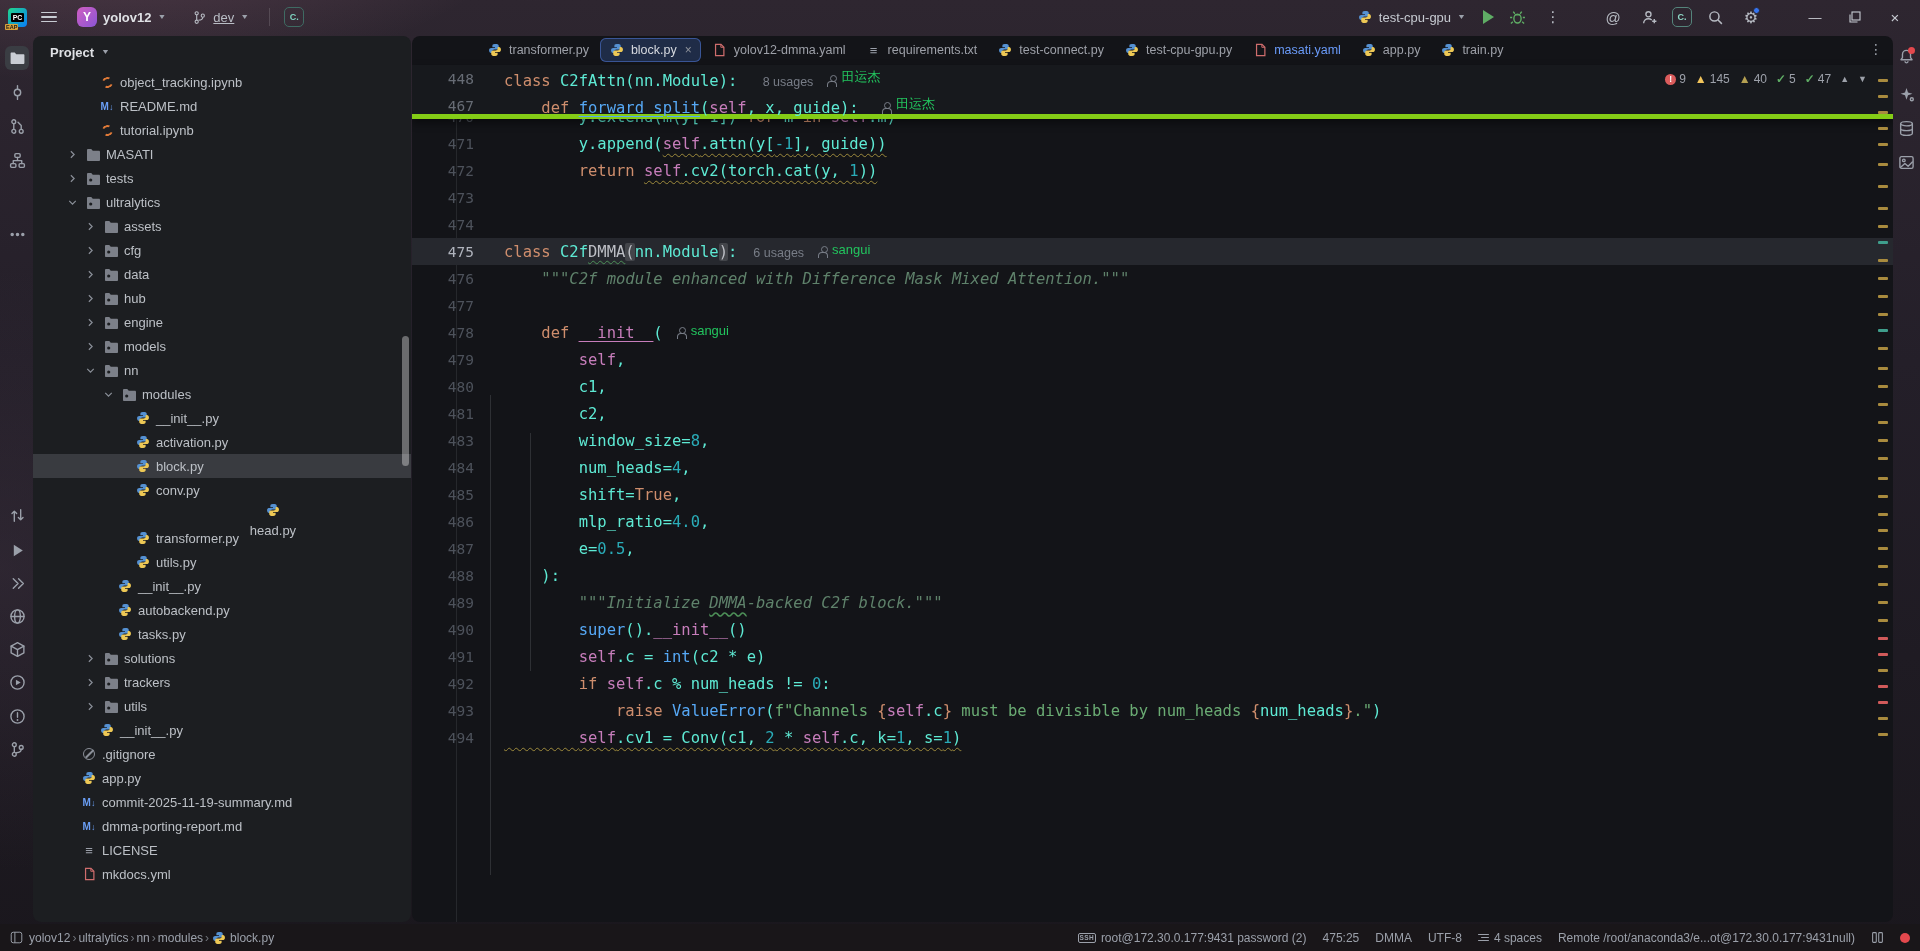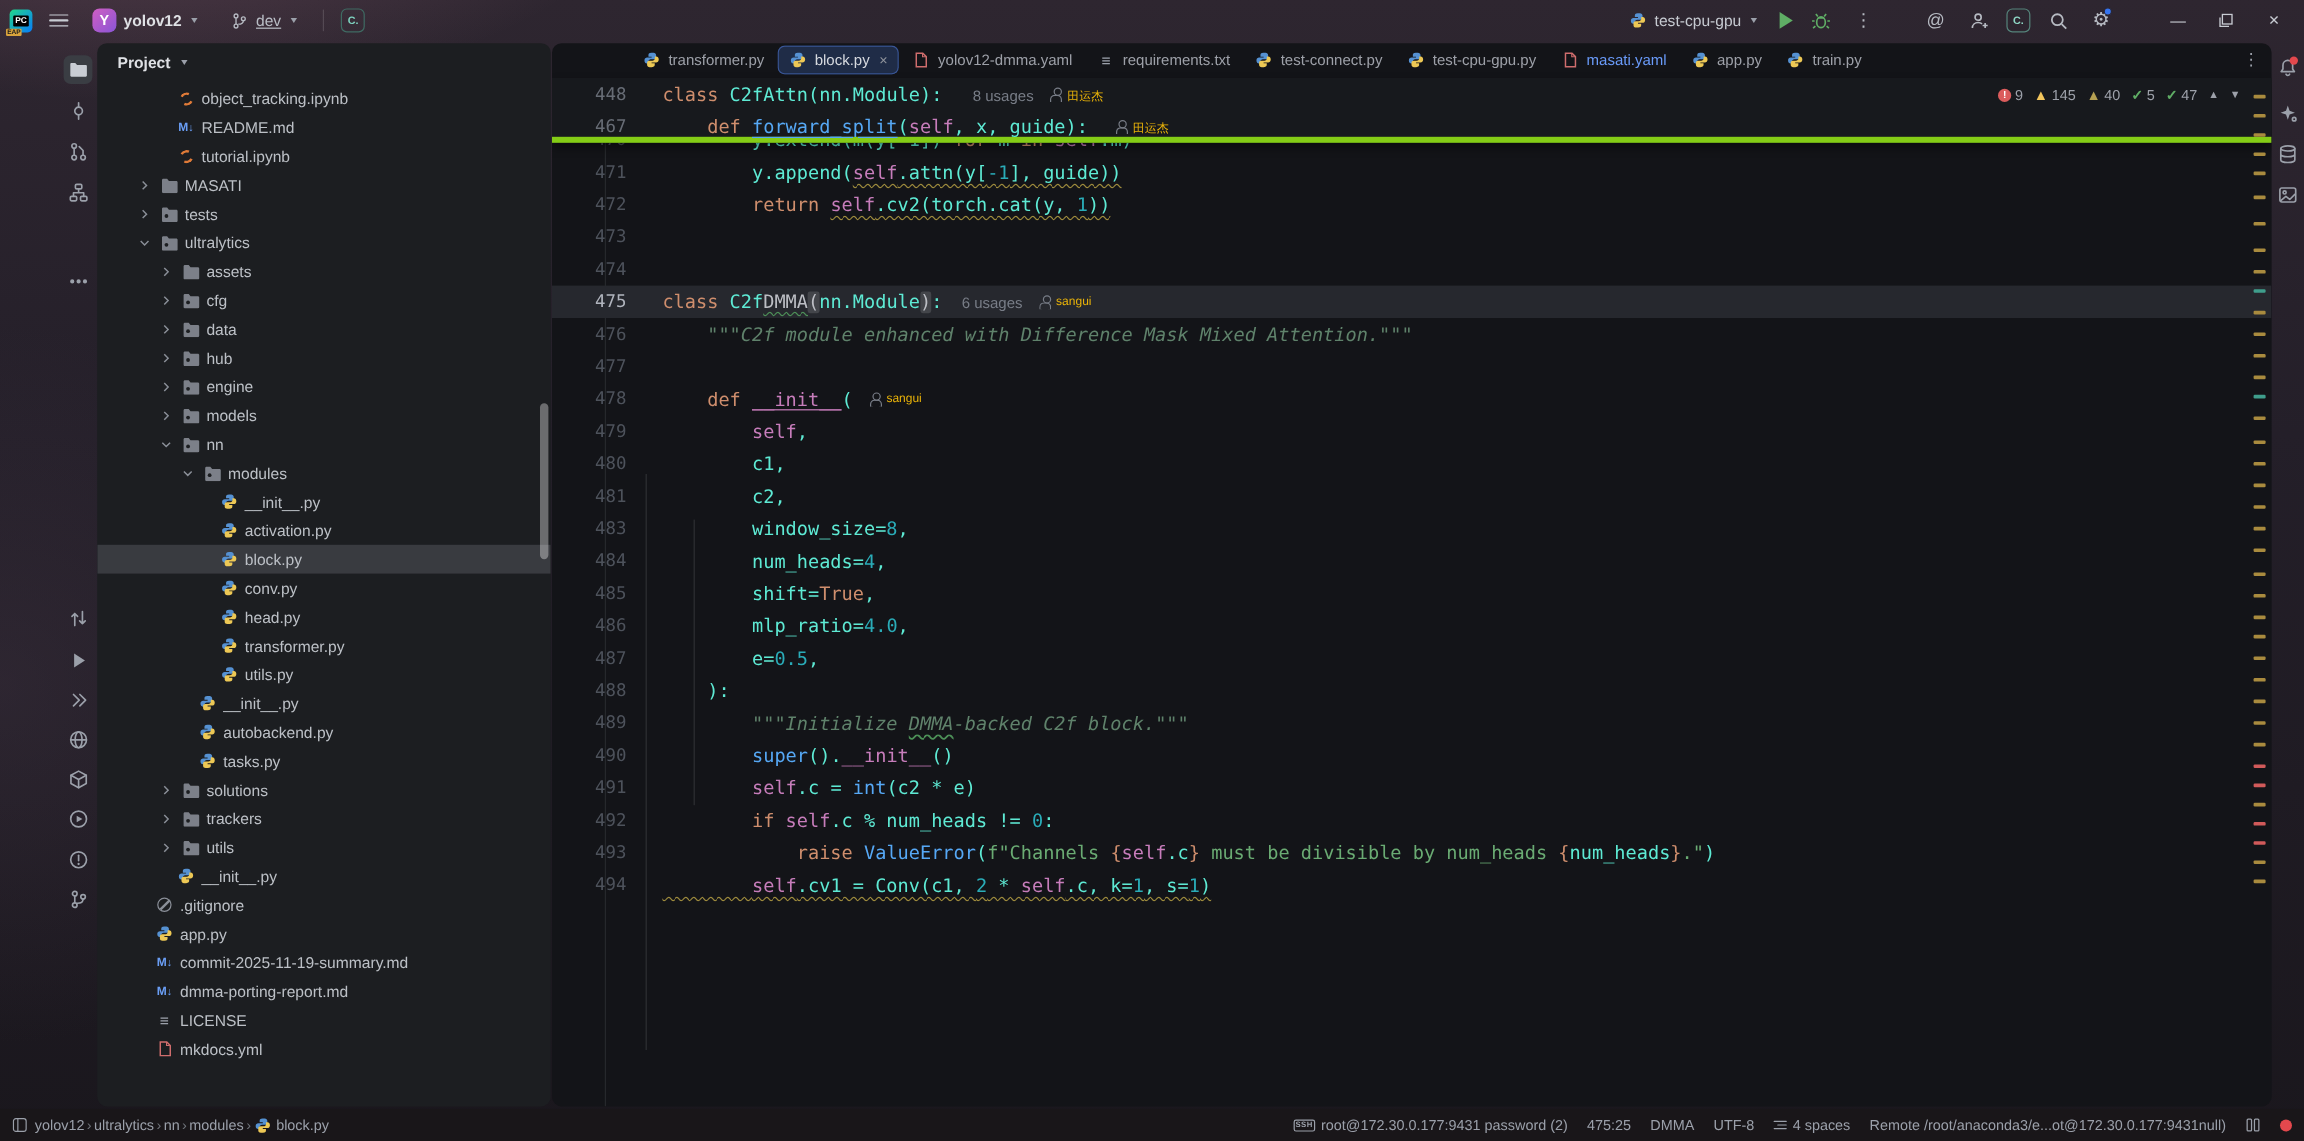--- a/index.html
+++ b/index.html
@@ -39,21 +39,21 @@
   .tb-right { margin-left:auto; display:flex; align-items:center; gap:10px;}
   .runcfg { display:flex; align-items:center; gap:6px; padding:3px 7px; border-radius:6px; cursor:pointer; font-size:13px; color:#c6cad1;}
   .playbtn { width:0; height:0; border-left:11px solid #5fad65; border-top:7px solid transparent; border-bottom:7px solid transparent; cursor:pointer;}
   .ticon { width:26px; height:26px; display:flex; align-items:center; justify-content:center; border-radius:6px; cursor:pointer; color:#b6bac2;}
   .kebab { font-size:15px; color:#b6bac2; letter-spacing:0;}
   .gearwrap { position:relative; font-size:16px; color:#b6bac2;}
   .bdot { position:absolute; right:-2px; top:-1px; width:7px; height:7px; border-radius:50%; background:#3574f0; border:1.5px solid #2b2530;}
   .winbtn { width:30px; height:26px; display:flex; align-items:center; justify-content:center; color:#c8ccd3; font-size:13px; cursor:pointer;}
 
   
-  #main { position:absolute; top:34px; left:0; right:0; bottom:27px; display:flex;margin-left:48px;}
+  #main { position:absolute; top:34px; left:0; right:0; bottom:27px; display:flex;}
   #leftstripe { width:33px; position:relative;}
   .stripe-ic { position:absolute; left:5px; width:24px; height:24px; border-radius:6px;
     display:flex; align-items:center; justify-content:center; cursor:pointer; color:#9ba0aa;}
   .stripe-ic.active { background:#3a3d43;}
   #rightstripe { width:27px; position:relative;}
   #rightstripe .stripe-ic { left:1px;}
   .badge { position:absolute; right:3px; top:3px; width:7px; height:7px; border-radius:50%; background:#e3484d;}
 
   #projectcard { width:378px; background:#1c1e21; border-radius:8px; margin:2px 1px 2px 0; position:relative; overflow:hidden;}
   .phead { height:32px; display:flex; align-items:center; gap:7px; padding-left:17px; font-size:13px; font-weight:bold; color:#dfe1e5;}
@@ -97,21 +97,21 @@
   .num { color:#2aacb8;}
   .str { color:#6aab73;}
   .doc { color:#5f826b; font-style:italic;}
   .txt { color:#5eead4;}
   .typo { text-decoration:underline wavy #4c8f57; text-decoration-thickness:1px; text-underline-offset:3px; text-decoration-skip-ink:none;}
   .brh { background:#43454a; border-radius:2px;}
   .fbr { color:#cf8e6d;}
   .sq-y { text-decoration:underline wavy #9d8a3c; text-decoration-thickness:1px; text-underline-offset:4px; text-decoration-skip-ink:none;}
   .doc.sq-g { text-decoration:underline wavy #4c8f57; text-underline-offset:4px; text-decoration-skip-ink:none;}
   .ann { font-family:"Liberation Sans",sans-serif; font-size:12.5px; color:#787d87; margin-left:16px;}
-  .author { font-family:"Liberation Sans",sans-serif; font-size:10px; color:#eab308; margin-left:14px; display:inline-flex; align-items:flex-start; gap:4px;}
+  .author { font-family:"Liberation Sans",sans-serif; font-size:13px; color:#22c55e; margin-left:14px; display:inline-flex; align-items:flex-end; gap:4px;}
   .person { display:inline-block; width:10px; height:11px; position:relative;}
   .person::before { content:""; position:absolute; left:2.5px; top:0; width:5px; height:5px; border-radius:50%; border:1.2px solid #787d87;}
   .person::after { content:""; position:absolute; left:0; top:6px; width:8px; height:5px; border-radius:4px 4px 0 0; border:1.2px solid #787d87; border-bottom:none;}
   #sticky { position:absolute; top:0; left:0; right:0; height:54px; background:#17191d; border-bottom:5px solid #84cc16; box-shadow:0 4px 8px rgba(0,0,0,.45);}
   #sticky .crow { height:27px;}
   #sticky .gnum { color:#676c75;}
   .guide { position:absolute; width:1px; background:#2e3034;}
   .gutline { position:absolute; left:44px; top:0; bottom:0; width:1px; background:#26282c;}
 
   #inspect { position:absolute; top:7px; right:26px; display:flex; align-items:center; gap:9px;
@@ -511,21 +511,21 @@
         </div>
         <div class="trow" style="padding-left: 102px;">
           <span class="tico">
             <svg width="14" height="14" viewBox="0 0 16 16">
               <path fill="#5591d2" d="M7.9 1.2c-2.6 0-2.9 1.1-2.9 2.2v1.4h3v.9H3.7c-1.3 0-2.5.8-2.5 2.7 0 1.9 1 2.9 2.4 2.9h1.3V9.6c0-1.3 1.1-2.3 2.4-2.3h3c1.1 0 2-.9 2-2V3.4c0-1.2-1.1-2.2-2.4-2.2z"></path>
               <path fill="#edc855" d="M8.1 14.8c2.6 0 2.9-1.1 2.9-2.2v-1.4H8v-.9h4.3c1.3 0 2.5-.8 2.5-2.7 0-1.9-1-2.9-2.4-2.9h-1.3v1.7c0 1.3-1.1 2.3-2.4 2.3h-3c-1.1 0-2 .9-2 2v1.9c0 1.2 1.1 2.2 2.4 2.2z"></path>
             </svg>
           </span>
           <span>conv.py</span>
         </div>
-        <div class="trow" style="padding-left: 102px;">
+        <div class="trow" style="padding-left: 102px; flex-direction: column;">
           <span class="tico">
             <svg width="14" height="14" viewBox="0 0 16 16">
               <path fill="#5591d2" d="M7.9 1.2c-2.6 0-2.9 1.1-2.9 2.2v1.4h3v.9H3.7c-1.3 0-2.5.8-2.5 2.7 0 1.9 1 2.9 2.4 2.9h1.3V9.6c0-1.3 1.1-2.3 2.4-2.3h3c1.1 0 2-.9 2-2V3.4c0-1.2-1.1-2.2-2.4-2.2z"></path>
               <path fill="#edc855" d="M8.1 14.8c2.6 0 2.9-1.1 2.9-2.2v-1.4H8v-.9h4.3c1.3 0 2.5-.8 2.5-2.7 0-1.9-1-2.9-2.4-2.9h-1.3v1.7c0 1.3-1.1 2.3-2.4 2.3h-3c-1.1 0-2 .9-2 2v1.9c0 1.2 1.1 2.2 2.4 2.2z"></path>
             </svg>
           </span>
           <span>head.py</span>
         </div>
         <div class="trow" style="padding-left: 102px;">
           <span class="tico">

